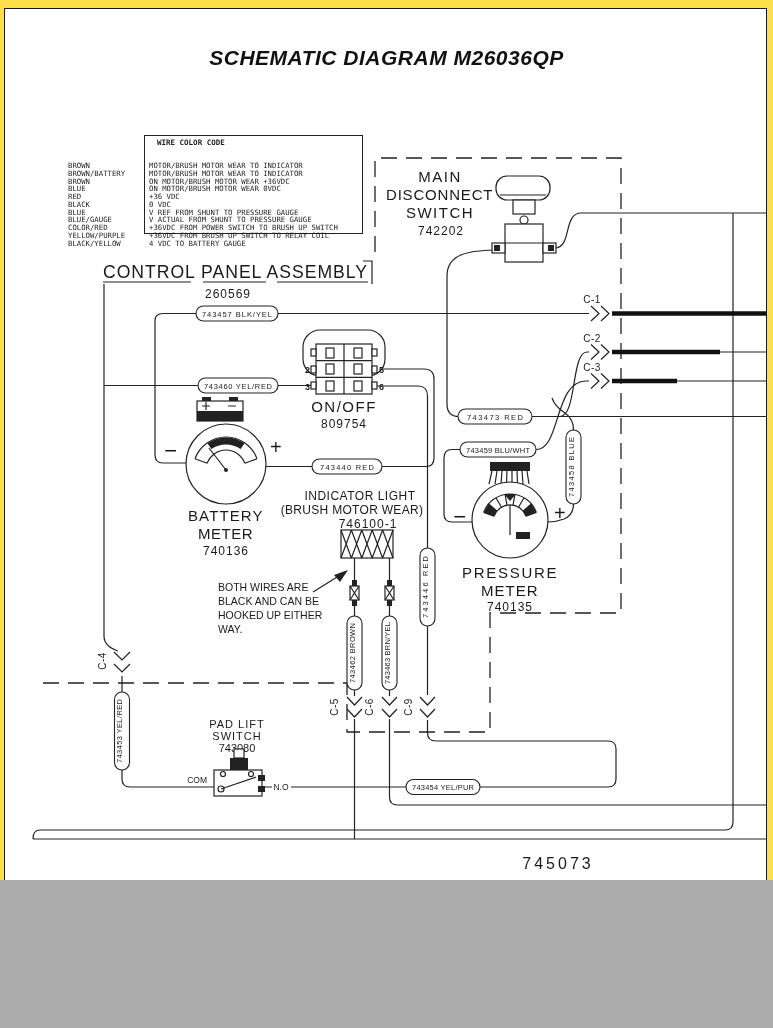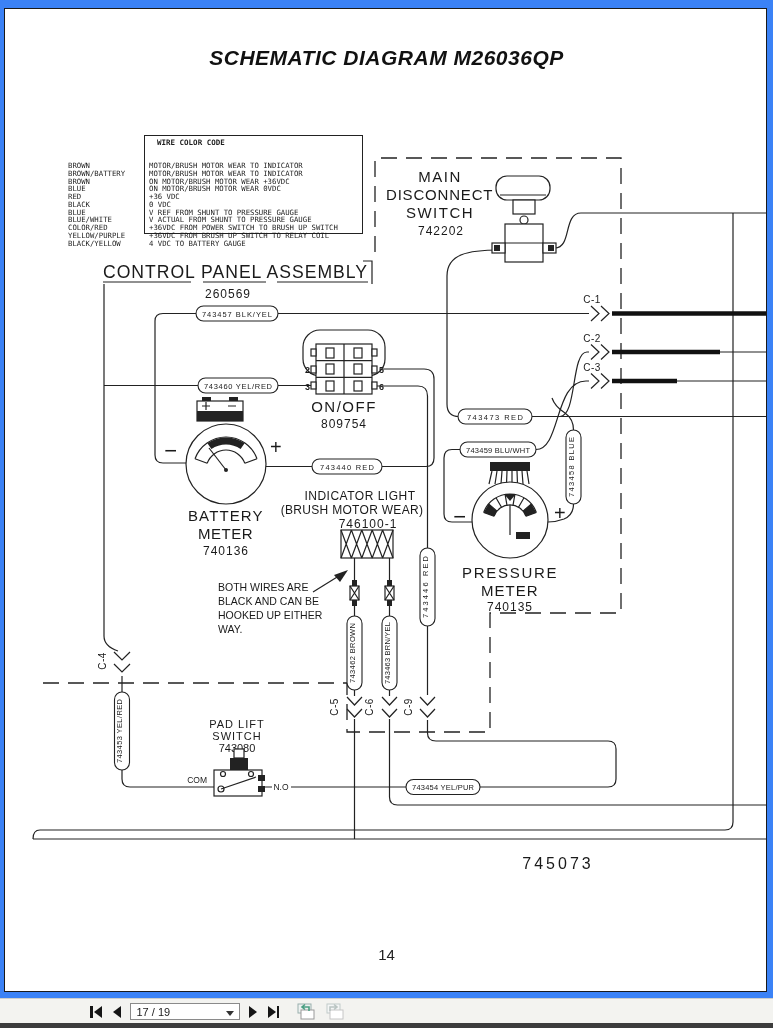--- a/index.html
+++ b/index.html
@@ -1,16 +1,16 @@
 <!DOCTYPE html>
 <html><head>
 <meta charset="utf-8">
 <style>
   html,body{margin:0;padding:0;background:#ababab;}
-  #screen{position:relative;width:773px;height:1028px;background:#3b82f6;overflow:hidden;
+  #screen{position:relative;width:773px;height:880px;background:#fde047;overflow:hidden;
           font-family:"Liberation Sans",sans-serif;color:#1c1c1c;}
   #sheet{position:absolute;left:4px;top:8px;width:763px;height:984px;background:#ffffff;
          border:1px solid #1a1a1a;box-sizing:border-box;}
   #doc-title{position:absolute;left:0;top:46px;width:773px;text-align:center;
              font-size:21px;font-weight:bold;font-style:italic;letter-spacing:.5px;color:#111;}
   
   #wct-box{position:absolute;left:144px;top:135px;width:219px;height:99px;border:1px solid #222;box-sizing:border-box;}
   #wct-header{position:absolute;left:149px;top:138px;font:bold 7.5px "DejaVu Sans Mono",monospace;margin-left:8px;}
   #wct-rows{position:absolute;left:68px;top:162px;width:300px;font:7.3px "DejaVu Sans Mono",monospace;line-height:7.75px;}
   .wct-row{display:flex;}
@@ -76,21 +76,21 @@
       </div>
     <div class="wct-row">
         <span class="wct-color">BLACK</span>
         <span class="wct-desc">0 VDC</span>
       </div>
     <div class="wct-row">
         <span class="wct-color">BLUE</span>
         <span class="wct-desc">V REF FROM SHUNT TO PRESSURE GAUGE</span>
       </div>
     <div class="wct-row">
-        <span class="wct-color">BLUE/WHITE</span>
+        <span class="wct-color">BLUE/GAUGE</span>
         <span class="wct-desc">V ACTUAL FROM SHUNT TO PRESSURE GAUGE</span>
       </div>
     <div class="wct-row">
         <span class="wct-color">COLOR/RED</span>
         <span class="wct-desc">+36VDC FROM POWER SWITCH TO BRUSH UP SWITCH</span>
       </div>
     <div class="wct-row">
         <span class="wct-color">YELLOW/PURPLE</span>
         <span class="wct-desc">+36VDC FROM BRUSH UP SWITCH TO RELAY COIL</span>
       </div>

